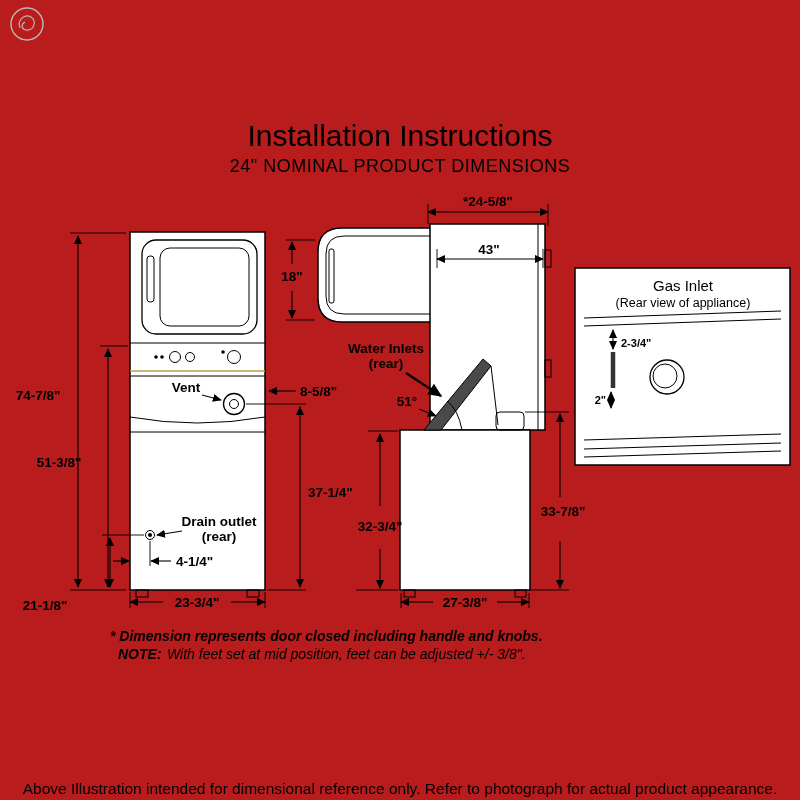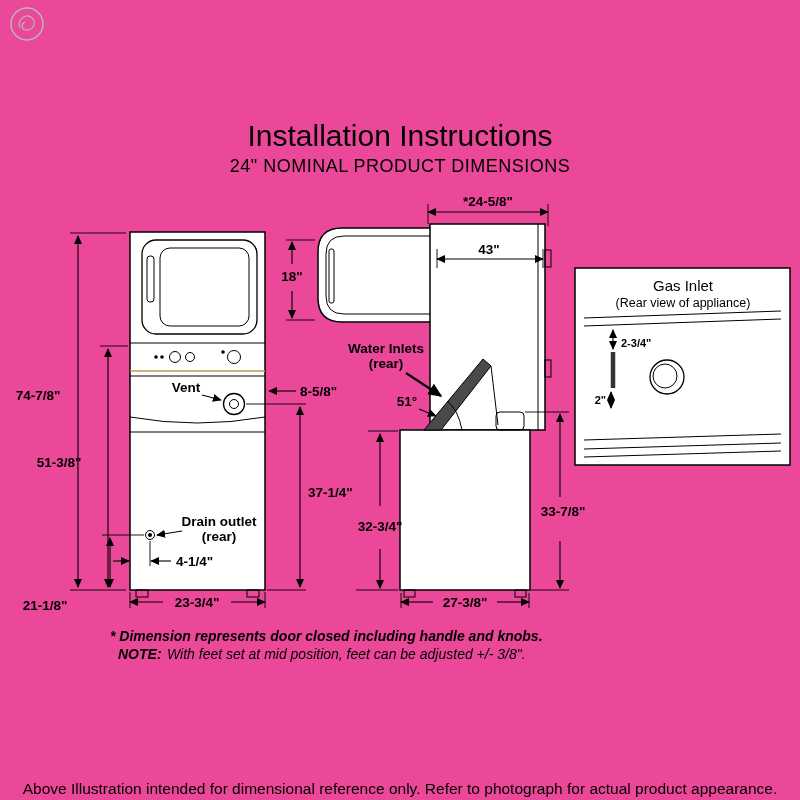--- a/index.html
+++ b/index.html
@@ -1,16 +1,16 @@
 <!DOCTYPE html>
 <html><head>
 <meta charset="utf-8">
 <style>
   html,body{margin:0;padding:0;background:#fff}
-  .wrap{width:800px;height:800px;position:relative;font-family:"Liberation Sans",sans-serif;background:#ec4899;overflow:hidden}
+  .wrap{width:800px;height:800px;position:relative;font-family:"Liberation Sans",sans-serif;background:#b91c1c;overflow:hidden}
   svg{display:block}
   text{fill:#000}
   .outline{fill:#fff;stroke:#000;stroke-width:1.5}
   .med{fill:none;stroke:#000;stroke-width:1.3}
   .inner{fill:none;stroke:#000;stroke-width:1}
   .dim{fill:none;stroke:#000;stroke-width:1.1}
   .ext{fill:none;stroke:#000;stroke-width:.9}
   .dimtext{font:bold 13.5px "Liberation Sans",sans-serif}
   .smalldim{font:bold 11px "Liberation Sans",sans-serif}
   .titletxt{font:30px "Liberation Sans",sans-serif}

